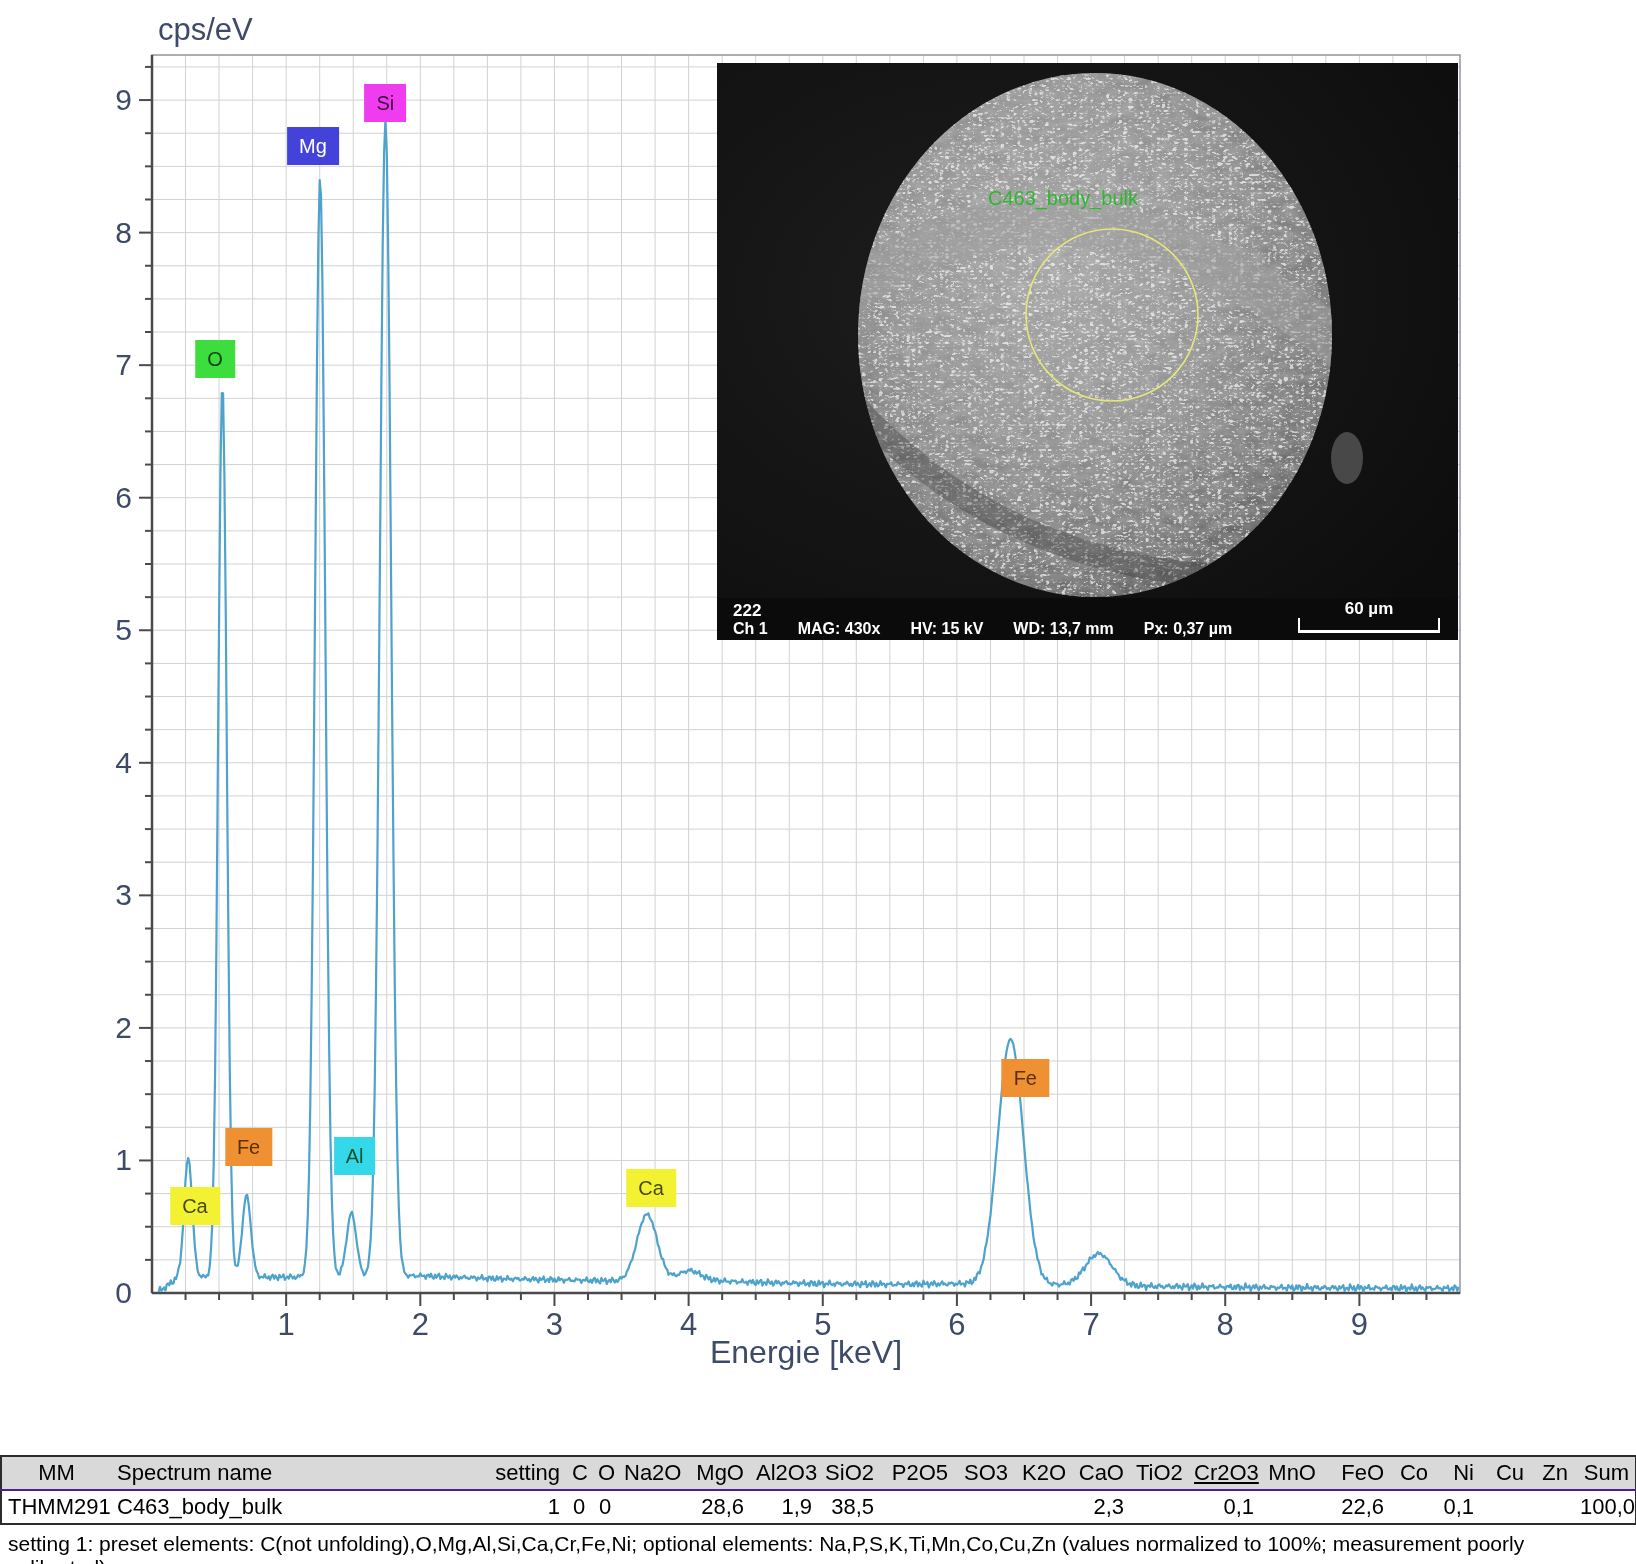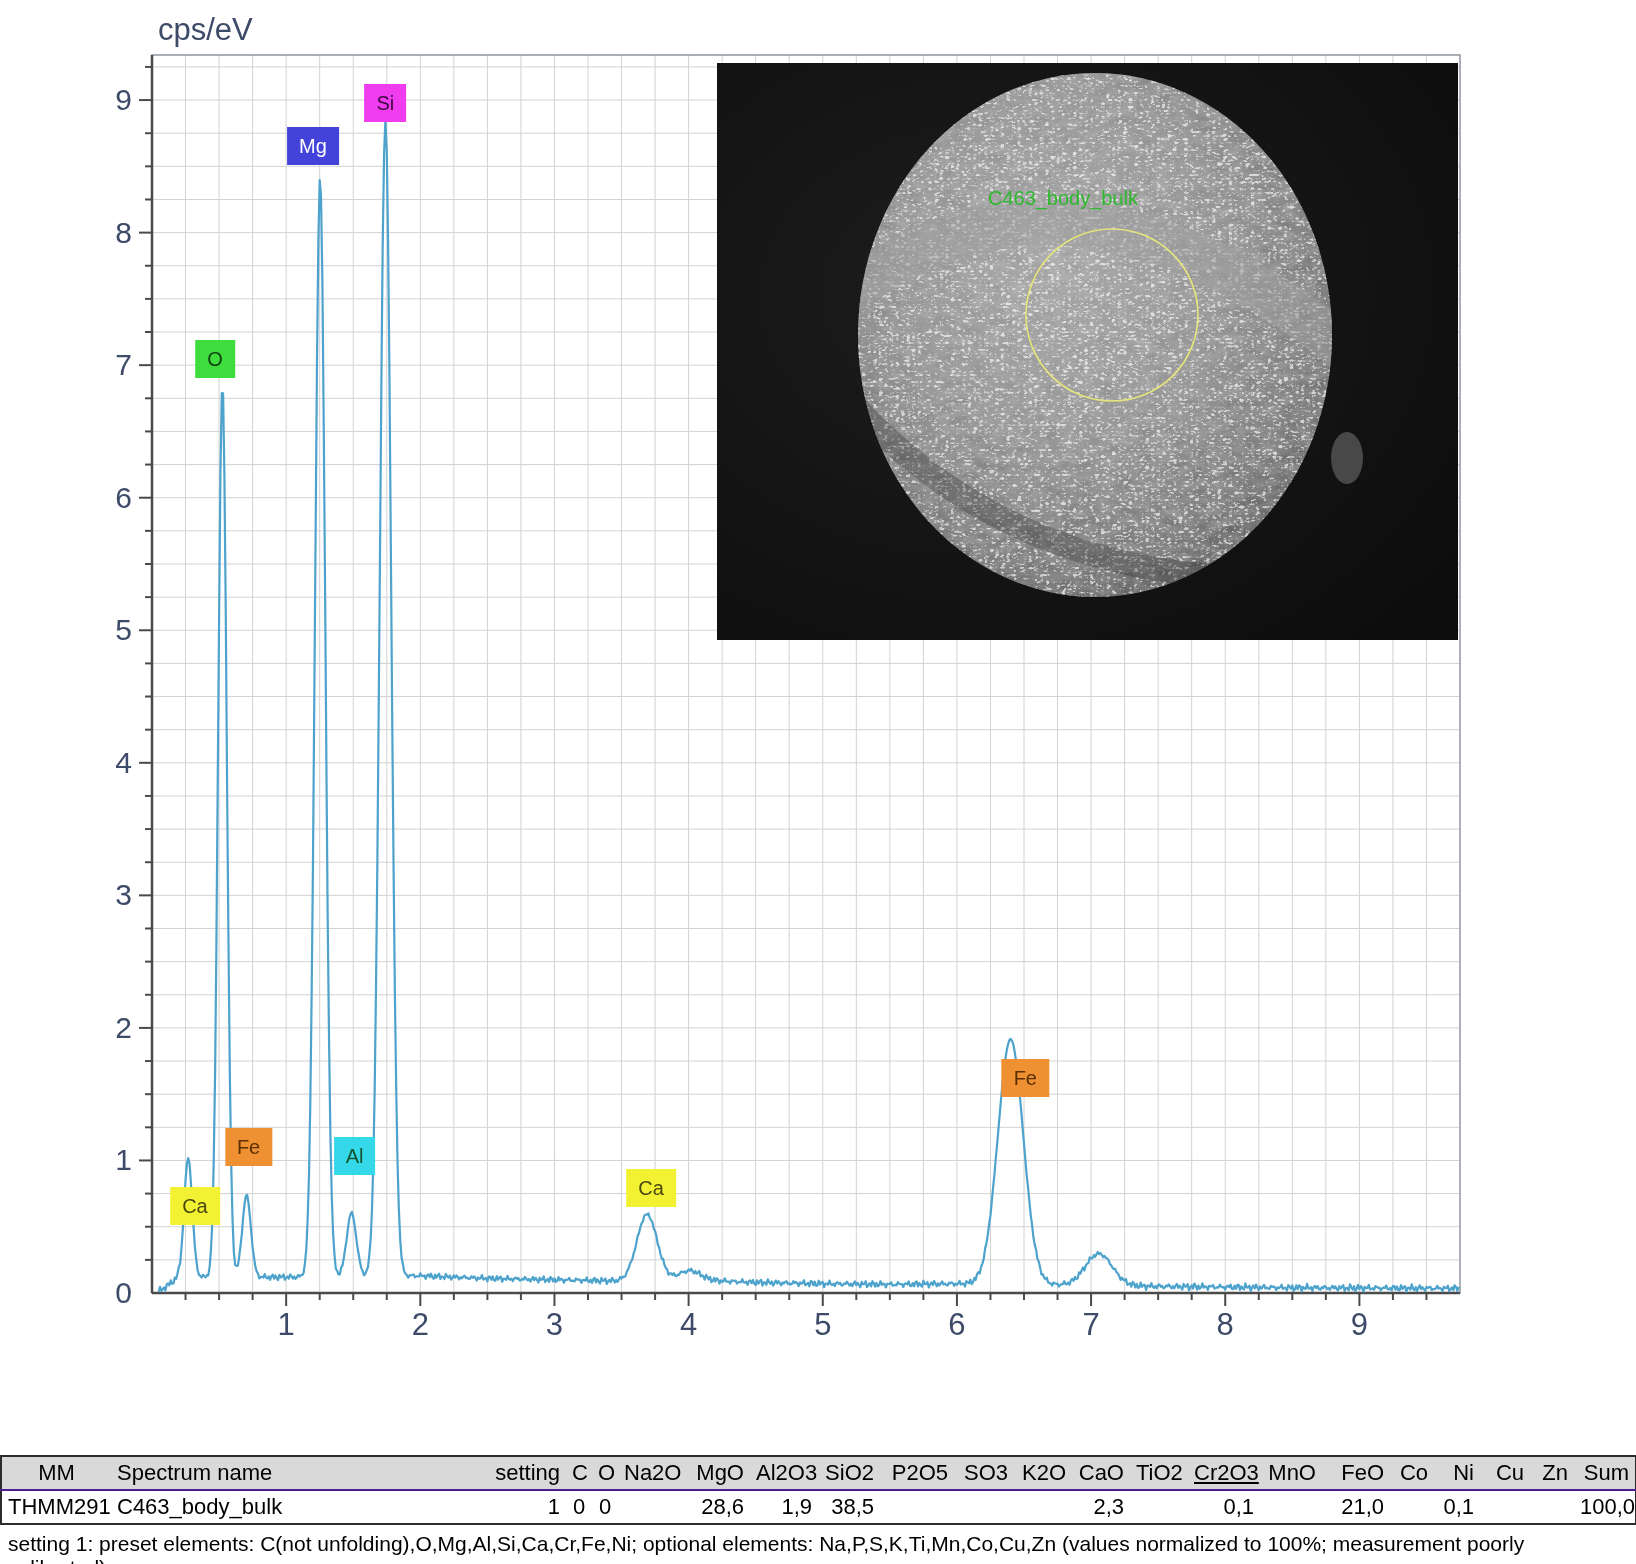--- a/index.html
+++ b/index.html
@@ -217,20 +217,21 @@
       <text x="132" y="905.355460385439" text-anchor="end" fill="#3d4a68" font-size="30">3</text>
       <text x="132" y="772.8072805139186" text-anchor="end" fill="#3d4a68" font-size="30">4</text>
       <text x="132" y="640.2591006423983" text-anchor="end" fill="#3d4a68" font-size="30">5</text>
       <text x="132" y="507.7109207708779" text-anchor="end" fill="#3d4a68" font-size="30">6</text>
       <text x="132" y="375.1627408993576" text-anchor="end" fill="#3d4a68" font-size="30">7</text>
       <text x="132" y="242.61456102783723" text-anchor="end" fill="#3d4a68" font-size="30">8</text>
       <text x="132" y="110.06638115631677" text-anchor="end" fill="#3d4a68" font-size="30">9</text>
       <path d="M158.7 1292.0 L160.0 1286.8 L161.4 1291.0 L162.7 1289.2 L164.1 1287.3 L165.4 1290.6 L166.8 1284.3 L168.1 1283.3 L169.4 1285.3 L170.8 1280.4 L172.1 1283.8 L173.5 1283.4 L174.8 1277.6 L176.1 1278.9 L177.5 1273.4 L178.8 1267.2 L180.2 1263.1 L181.5 1247.3 L182.9 1228.3 L184.2 1205.5 L185.5 1180.3 L186.9 1164.1 L188.2 1158.0 L189.6 1164.1 L190.9 1182.6 L192.2 1204.7 L193.6 1227.4 L194.9 1247.1 L196.3 1259.6 L197.6 1270.3 L199.0 1274.8 L200.3 1275.9 L201.6 1277.5 L203.0 1274.8 L204.3 1276.2 L205.7 1277.4 L207.0 1275.1 L208.3 1275.3 L209.7 1266.3 L211.0 1249.3 L212.4 1220.2 L213.7 1162.6 L215.1 1072.9 L216.4 944.8 L217.7 785.0 L219.1 617.8 L220.4 475.5 L221.8 393.0 L223.1 393.4 L224.4 475.5 L225.8 617.6 L227.1 785.5 L228.5 943.8 L229.8 1072.4 L231.2 1163.9 L232.5 1218.4 L233.8 1251.4 L235.2 1265.1 L236.5 1265.8 L237.9 1265.7 L239.2 1256.8 L240.5 1245.8 L241.9 1233.5 L243.2 1216.5 L244.6 1203.7 L245.9 1195.8 L247.2 1194.8 L248.6 1203.7 L249.9 1216.7 L251.3 1232.5 L252.6 1247.7 L254.0 1257.2 L255.3 1266.3 L256.6 1271.1 L258.0 1273.8 L259.3 1278.5 L260.7 1276.8 L262.0 1276.9 L263.3 1277.6 L264.7 1274.1 L266.0 1277.6 L267.4 1278.4 L268.7 1276.3 L270.1 1279.8 L271.4 1276.1 L272.7 1274.6 L274.1 1278.6 L275.4 1275.5 L276.8 1278.0 L278.1 1280.1 L279.4 1274.8 L280.8 1277.4 L282.1 1276.8 L283.5 1274.5 L284.8 1279.8 L286.2 1277.7 L287.5 1276.5 L288.8 1278.6 L290.2 1274.4 L291.5 1276.2 L292.9 1278.5 L294.2 1276.5 L295.5 1278.9 L296.9 1277.2 L298.2 1274.9 L299.6 1276.7 L300.9 1275.0 L302.3 1275.2 L303.6 1272.8 L304.9 1263.4 L306.3 1249.2 L307.6 1220.9 L309.0 1175.1 L310.3 1103.5 L311.6 998.5 L313.0 861.1 L314.3 696.9 L315.7 522.0 L317.0 360.8 L318.4 239.1 L319.7 180.0 L321.0 195.3 L322.4 281.3 L323.7 422.0 L325.1 591.9 L326.4 764.3 L327.7 919.8 L329.1 1044.6 L330.4 1135.0 L331.8 1197.7 L333.1 1233.1 L334.4 1253.8 L335.8 1268.5 L337.1 1270.7 L338.5 1274.4 L339.8 1274.5 L341.2 1267.4 L342.5 1265.3 L343.8 1258.1 L345.2 1248.4 L346.5 1240.9 L347.9 1228.6 L349.2 1219.2 L350.5 1214.2 L351.9 1211.8 L353.2 1217.0 L354.6 1225.3 L355.9 1234.8 L357.3 1246.2 L358.6 1253.8 L359.9 1261.6 L361.3 1268.1 L362.6 1270.9 L364.0 1275.3 L365.3 1273.9 L366.6 1270.5 L368.0 1266.9 L369.3 1254.8 L370.7 1238.8 L372.0 1209.5 L373.4 1159.5 L374.7 1088.4 L376.0 987.9 L377.4 859.1 L378.7 707.3 L380.1 541.7 L381.4 380.6 L382.7 244.4 L384.1 152.5 L385.4 120.2 L386.8 152.6 L388.1 244.0 L389.5 380.7 L390.8 541.8 L392.1 706.8 L393.5 859.7 L394.8 987.4 L396.2 1087.2 L397.5 1160.6 L398.8 1207.8 L400.2 1239.3 L401.5 1257.0 L402.9 1264.0 L404.2 1271.6 L405.6 1273.8 L406.9 1275.3 L408.2 1277.7 L409.6 1275.2 L410.9 1275.4 L412.3 1275.0 L413.6 1274.4 L414.9 1277.4 L416.3 1276.3 L417.6 1276.4 L419.0 1276.5 L420.3 1273.3 L421.6 1275.8 L423.0 1276.1 L424.3 1275.5 L425.7 1278.9 L427.0 1275.3 L428.4 1274.6 L429.7 1277.0 L431.0 1273.7 L432.4 1277.4 L433.7 1278.8 L435.1 1274.7 L436.4 1277.8 L437.7 1275.4 L439.1 1273.7 L440.4 1279.0 L441.8 1276.4 L443.1 1277.0 L444.5 1279.1 L445.8 1273.9 L447.1 1276.2 L448.5 1277.6 L449.8 1275.5 L451.2 1279.6 L452.5 1277.7 L453.8 1275.4 L455.2 1277.6 L456.5 1275.4 L457.9 1277.2 L459.2 1279.4 L460.6 1277.2 L461.9 1278.3 L463.2 1276.6 L464.6 1275.7 L465.9 1278.1 L467.3 1277.5 L468.6 1279.2 L469.9 1278.8 L471.3 1276.3 L472.6 1277.9 L474.0 1276.4 L475.3 1277.6 L476.7 1280.6 L478.0 1277.5 L479.3 1278.8 L480.7 1278.2 L482.0 1275.0 L483.4 1279.6 L484.7 1278.9 L486.0 1277.9 L487.4 1281.4 L488.7 1276.5 L490.1 1276.8 L491.4 1279.9 L492.8 1276.4 L494.1 1280.5 L495.4 1280.8 L496.8 1276.2 L498.1 1279.6 L499.5 1277.4 L500.8 1276.7 L502.1 1281.7 L503.5 1278.7 L504.8 1278.9 L506.2 1279.9 L507.5 1275.9 L508.8 1278.8 L510.2 1279.7 L511.5 1278.7 L512.9 1281.1 L514.2 1278.5 L515.6 1277.6 L516.9 1278.8 L518.2 1277.8 L519.6 1280.5 L520.9 1280.3 L522.3 1278.9 L523.6 1279.7 L524.9 1277.0 L526.3 1278.7 L527.6 1280.4 L529.0 1278.9 L530.3 1281.6 L531.7 1279.1 L533.0 1277.0 L534.3 1280.3 L535.7 1277.8 L537.0 1280.0 L538.4 1282.5 L539.7 1277.7 L541.0 1279.9 L542.4 1279.3 L543.7 1276.4 L545.1 1282.1 L546.4 1280.4 L547.8 1278.9 L549.1 1282.0 L550.4 1277.0 L551.8 1278.3 L553.1 1281.5 L554.5 1278.4 L555.8 1281.9 L557.1 1281.1 L558.5 1277.2 L559.8 1280.3 L561.2 1278.8 L562.5 1279.4 L563.9 1282.7 L565.2 1279.7 L566.5 1280.0 L567.9 1279.7 L569.2 1277.8 L570.6 1280.9 L571.9 1280.7 L573.2 1280.9 L574.6 1281.4 L575.9 1278.4 L577.3 1279.6 L578.6 1279.7 L580.0 1279.7 L581.3 1282.9 L582.6 1280.2 L584.0 1279.9 L585.3 1280.7 L586.7 1277.5 L588.0 1281.3 L589.3 1282.1 L590.7 1279.6 L592.0 1282.9 L593.4 1279.1 L594.7 1277.9 L596.0 1282.4 L597.4 1279.3 L598.7 1281.8 L600.1 1283.5 L601.4 1277.9 L602.8 1280.9 L604.1 1280.5 L605.4 1278.4 L606.8 1283.9 L608.1 1281.3 L609.5 1279.8 L610.8 1282.1 L612.1 1277.9 L613.5 1280.1 L614.8 1282.5 L616.2 1279.9 L617.5 1281.9 L618.9 1279.6 L620.2 1276.9 L621.5 1278.7 L622.9 1276.7 L624.2 1276.9 L625.6 1275.9 L626.9 1271.3 L628.2 1269.3 L629.6 1264.9 L630.9 1261.7 L632.3 1259.6 L633.6 1253.6 L635.0 1249.5 L636.3 1243.4 L637.6 1236.1 L639.0 1233.0 L640.3 1227.3 L641.7 1223.2 L643.0 1221.3 L644.3 1215.8 L645.7 1214.5 L647.0 1214.6 L648.4 1213.3 L649.7 1217.8 L651.1 1220.3 L652.4 1222.1 L653.7 1228.5 L655.1 1231.0 L656.4 1236.0 L657.8 1244.5 L659.1 1247.3 L660.4 1253.8 L661.8 1258.8 L663.1 1258.8 L664.5 1265.0 L665.8 1267.9 L667.2 1269.4 L668.5 1274.8 L669.8 1273.4 L671.2 1273.4 L672.5 1275.1 L673.9 1273.1 L675.2 1275.7 L676.5 1276.3 L677.9 1274.5 L679.2 1274.9 L680.6 1271.9 L681.9 1271.6 L683.2 1272.4 L684.6 1271.3 L685.9 1273.1 L687.3 1271.1 L688.6 1269.3 L690.0 1270.8 L691.3 1268.7 L692.6 1271.3 L694.0 1273.5 L695.3 1270.9 L696.7 1273.7 L698.0 1272.5 L699.3 1271.0 L700.7 1276.5 L702.0 1275.1 L703.4 1276.3 L704.7 1279.6 L706.1 1274.8 L707.4 1277.2 L708.7 1279.3 L710.1 1276.8 L711.4 1282.2 L712.8 1281.0 L714.1 1278.0 L715.4 1281.5 L716.8 1278.3 L718.1 1279.5 L719.5 1283.6 L720.8 1280.3 L722.2 1281.9 L723.5 1281.4 L724.8 1278.3 L726.2 1281.6 L727.5 1281.5 L728.9 1281.7 L730.2 1283.5 L731.5 1280.4 L732.9 1280.7 L734.2 1280.8 L735.6 1280.5 L736.9 1283.6 L738.3 1282.3 L739.6 1282.1 L740.9 1282.2 L742.3 1279.2 L743.6 1282.2 L745.0 1282.6 L746.3 1281.7 L747.6 1284.9 L749.0 1281.0 L750.3 1280.4 L751.7 1283.2 L753.0 1280.0 L754.4 1283.9 L755.7 1285.0 L757.0 1280.3 L758.4 1283.7 L759.7 1281.3 L761.1 1279.8 L762.4 1285.6 L763.7 1282.4 L765.1 1282.7 L766.4 1284.8 L767.8 1279.3 L769.1 1282.2 L770.4 1283.9 L771.8 1281.5 L773.1 1285.6 L774.5 1283.1 L775.8 1280.6 L777.2 1283.4 L778.5 1281.1 L779.8 1283.2 L781.2 1285.3 L782.5 1282.5 L783.9 1283.5 L785.2 1281.9 L786.5 1281.2 L787.9 1284.0 L789.2 1283.2 L790.6 1284.6 L791.9 1283.9 L793.3 1281.2 L794.6 1283.2 L795.9 1282.0 L797.3 1283.2 L798.6 1286.1 L800.0 1282.4 L801.3 1283.6 L802.6 1283.2 L804.0 1280.2 L805.3 1285.2 L806.7 1284.3 L808.0 1282.9 L809.4 1286.3 L810.7 1281.0 L812.0 1281.7 L813.4 1285.3 L814.7 1281.7 L816.1 1285.8 L817.4 1285.7 L818.7 1280.7 L820.1 1284.5 L821.4 1282.5 L822.8 1282.0 L824.1 1287.2 L825.5 1283.5 L826.8 1283.6 L828.1 1284.7 L829.5 1280.6 L830.8 1284.1 L832.2 1285.1 L833.5 1283.6 L834.8 1286.0 L836.2 1282.9 L837.5 1282.2 L838.9 1283.9 L840.2 1283.0 L841.6 1285.6 L842.9 1285.1 L844.2 1283.3 L845.6 1284.1 L846.9 1281.7 L848.3 1283.7 L849.6 1285.6 L850.9 1283.7 L852.3 1286.1 L853.6 1283.4 L855.0 1281.5 L856.3 1285.2 L857.6 1282.8 L859.0 1285.0 L860.3 1287.2 L861.7 1281.8 L863.0 1284.3 L864.4 1283.9 L865.7 1281.2 L867.0 1287.2 L868.4 1285.0 L869.7 1283.2 L871.1 1286.4 L872.4 1281.2 L873.7 1283.0 L875.1 1286.6 L876.4 1283.0 L877.8 1286.4 L879.1 1285.2 L880.5 1281.2 L881.8 1284.9 L883.1 1283.5 L884.5 1284.1 L885.8 1287.4 L887.2 1283.7 L888.5 1284.0 L889.8 1284.0 L891.2 1282.3 L892.5 1285.6 L893.9 1285.3 L895.2 1284.9 L896.6 1285.3 L897.9 1282.2 L899.2 1283.7 L900.6 1284.1 L901.9 1284.1 L903.3 1287.0 L904.6 1283.8 L905.9 1283.4 L907.3 1284.4 L908.6 1281.4 L910.0 1285.6 L911.3 1286.1 L912.7 1283.1 L914.0 1286.3 L915.3 1282.4 L916.7 1281.5 L918.0 1286.4 L919.4 1283.0 L920.7 1285.3 L922.0 1286.6 L923.4 1280.7 L924.7 1284.2 L926.1 1284.0 L927.4 1282.0 L928.8 1287.5 L930.1 1284.3 L931.4 1282.5 L932.8 1285.1 L934.1 1281.1 L935.5 1283.8 L936.8 1286.3 L938.1 1283.3 L939.5 1285.4 L940.8 1283.4 L942.2 1281.4 L943.5 1284.5 L944.8 1283.5 L946.2 1285.0 L947.5 1285.6 L948.9 1282.6 L950.2 1283.5 L951.6 1282.4 L952.9 1283.1 L954.2 1285.8 L955.6 1283.7 L956.9 1284.7 L958.3 1283.5 L959.6 1280.8 L960.9 1284.6 L962.3 1283.5 L963.6 1283.7 L965.0 1286.5 L966.3 1281.2 L967.7 1282.1 L969.0 1283.3 L970.3 1279.7 L971.7 1284.1 L973.0 1282.4 L974.4 1277.8 L975.7 1279.8 L977.0 1274.2 L978.4 1272.2 L979.7 1273.6 L981.1 1266.6 L982.4 1263.6 L983.8 1258.4 L985.1 1248.4 L986.4 1243.6 L987.8 1234.9 L989.1 1224.3 L990.5 1215.2 L991.8 1201.1 L993.1 1187.4 L994.5 1173.9 L995.8 1158.0 L997.2 1143.7 L998.5 1128.3 L999.9 1112.2 L1001.2 1097.6 L1002.5 1082.9 L1003.9 1070.5 L1005.2 1060.1 L1006.6 1051.0 L1007.9 1045.0 L1009.2 1040.5 L1010.6 1038.8 L1011.9 1040.6 L1013.3 1044.1 L1014.6 1051.3 L1016.0 1060.7 L1017.3 1070.6 L1018.6 1083.9 L1020.0 1097.3 L1021.3 1111.6 L1022.7 1128.8 L1024.0 1143.6 L1025.3 1159.2 L1026.7 1175.3 L1028.0 1187.0 L1029.4 1201.5 L1030.7 1214.8 L1032.0 1224.2 L1033.4 1237.1 L1034.7 1244.6 L1036.1 1249.7 L1037.4 1258.8 L1038.8 1261.8 L1040.1 1267.4 L1041.4 1274.5 L1042.8 1274.1 L1044.1 1277.7 L1045.5 1279.1 L1046.8 1277.6 L1048.1 1282.5 L1049.5 1283.1 L1050.8 1283.6 L1052.2 1285.6 L1053.5 1282.5 L1054.9 1283.2 L1056.2 1283.9 L1057.5 1283.6 L1058.9 1286.6 L1060.2 1284.9 L1061.6 1284.2 L1062.9 1284.1 L1064.2 1281.2 L1065.6 1284.2 L1066.9 1284.2 L1068.3 1282.5 L1069.6 1284.7 L1071.0 1280.0 L1072.3 1278.8 L1073.6 1280.9 L1075.0 1276.9 L1076.3 1279.2 L1077.7 1278.3 L1079.0 1272.4 L1080.3 1273.8 L1081.7 1270.2 L1083.0 1267.5 L1084.4 1270.4 L1085.7 1265.6 L1087.1 1263.6 L1088.4 1263.3 L1089.7 1257.4 L1091.1 1258.4 L1092.4 1258.3 L1093.8 1255.1 L1095.1 1256.9 L1096.4 1254.2 L1097.8 1252.0 L1099.1 1254.2 L1100.5 1253.0 L1101.8 1255.0 L1103.2 1257.2 L1104.5 1255.9 L1105.8 1257.9 L1107.2 1258.5 L1108.5 1259.9 L1109.9 1264.1 L1111.2 1265.2 L1112.5 1267.8 L1113.9 1269.1 L1115.2 1268.8 L1116.6 1272.5 L1117.9 1273.5 L1119.2 1276.1 L1120.6 1279.9 L1121.9 1277.6 L1123.3 1279.7 L1124.6 1280.6 L1126.0 1279.0 L1127.3 1284.8 L1128.6 1284.3 L1130.0 1283.1 L1131.3 1286.7 L1132.7 1281.9 L1134.0 1283.3 L1135.3 1287.4 L1136.7 1283.9 L1138.0 1287.9 L1139.4 1287.5 L1140.7 1282.5 L1142.1 1286.8 L1143.4 1285.1 L1144.7 1284.8 L1146.1 1289.9 L1147.4 1285.7 L1148.8 1285.6 L1150.1 1286.9 L1151.4 1283.1 L1152.8 1287.0 L1154.1 1288.0 L1155.5 1286.0 L1156.8 1288.2 L1158.2 1285.1 L1159.5 1284.5 L1160.8 1286.8 L1162.2 1285.9 L1163.5 1288.3 L1164.9 1287.5 L1166.2 1285.4 L1167.5 1286.4 L1168.9 1284.4 L1170.2 1286.6 L1171.6 1288.4 L1172.9 1286.2 L1174.3 1288.3 L1175.6 1285.5 L1176.9 1283.9 L1178.3 1288.0 L1179.6 1285.7 L1181.0 1287.7 L1182.3 1289.5 L1183.6 1283.9 L1185.0 1286.6 L1186.3 1286.5 L1187.7 1284.1 L1189.0 1290.2 L1190.4 1287.4 L1191.7 1285.3 L1193.0 1288.6 L1194.4 1283.5 L1195.7 1285.9 L1197.1 1289.6 L1198.4 1285.6 L1199.7 1288.8 L1201.1 1287.3 L1202.4 1283.3 L1203.8 1287.7 L1205.1 1286.4 L1206.4 1286.9 L1207.8 1289.9 L1209.1 1285.8 L1210.5 1286.1 L1211.8 1286.5 L1213.2 1285.0 L1214.5 1288.6 L1215.8 1288.0 L1217.2 1287.2 L1218.5 1287.6 L1219.9 1284.6 L1221.2 1286.6 L1222.5 1287.3 L1223.9 1287.1 L1225.2 1289.7 L1226.6 1286.2 L1227.9 1285.8 L1229.3 1287.3 L1230.6 1284.6 L1231.9 1288.9 L1233.3 1289.1 L1234.6 1285.7 L1236.0 1288.9 L1237.3 1285.1 L1238.6 1284.8 L1240.0 1290.0 L1241.3 1286.3 L1242.7 1288.4 L1244.0 1289.5 L1245.4 1283.4 L1246.7 1287.5 L1248.0 1287.6 L1249.4 1285.6 L1250.7 1291.1 L1252.1 1287.3 L1253.4 1285.4 L1254.7 1288.4 L1256.1 1284.6 L1257.4 1287.6 L1258.8 1290.1 L1260.1 1286.5 L1261.5 1288.6 L1262.8 1286.6 L1264.1 1284.8 L1265.5 1288.5 L1266.8 1287.5 L1268.2 1288.6 L1269.5 1289.0 L1270.8 1285.8 L1272.2 1287.0 L1273.5 1286.4 L1274.9 1287.3 L1276.2 1290.0 L1277.6 1287.4 L1278.9 1288.2 L1280.2 1287.1 L1281.6 1284.7 L1282.9 1289.0 L1284.3 1287.9 L1285.6 1287.9 L1286.9 1290.5 L1288.3 1285.1 L1289.6 1286.6 L1291.0 1288.6 L1292.3 1285.4 L1293.6 1290.7 L1295.0 1289.3 L1296.3 1285.3 L1297.7 1289.2 L1299.0 1285.4 L1300.4 1286.2 L1301.7 1291.4 L1303.0 1286.8 L1304.4 1288.6 L1305.7 1288.9 L1307.1 1283.8 L1308.4 1288.5 L1309.7 1288.6 L1311.1 1287.1 L1312.4 1290.9 L1313.8 1286.8 L1315.1 1285.9 L1316.5 1288.2 L1317.8 1286.1 L1319.1 1289.3 L1320.5 1289.7 L1321.8 1287.2 L1323.2 1288.2 L1324.5 1285.9 L1325.8 1286.9 L1327.2 1289.1 L1328.5 1288.0 L1329.9 1289.8 L1331.2 1287.5 L1332.6 1285.8 L1333.9 1288.3 L1335.2 1286.3 L1336.6 1289.1 L1337.9 1290.5 L1339.3 1286.2 L1340.6 1288.6 L1341.9 1286.8 L1343.3 1285.2 L1344.6 1290.9 L1346.0 1288.0 L1347.3 1287.9 L1348.7 1290.3 L1350.0 1284.3 L1351.3 1287.3 L1352.7 1289.6 L1354.0 1286.2 L1355.4 1291.2 L1356.7 1288.6 L1358.0 1284.9 L1359.4 1289.2 L1360.7 1286.1 L1362.1 1287.6 L1363.4 1291.6 L1364.8 1286.9 L1366.1 1288.2 L1367.4 1287.9 L1368.8 1285.0 L1370.1 1289.4 L1371.5 1289.0 L1372.8 1288.3 L1374.1 1289.8 L1375.5 1286.1 L1376.8 1286.9 L1378.2 1288.0 L1379.5 1287.6 L1380.8 1290.5 L1382.2 1288.4 L1383.5 1287.5 L1384.9 1287.9 L1386.2 1285.5 L1387.6 1289.1 L1388.9 1289.5 L1390.2 1287.8 L1391.6 1290.3 L1392.9 1286.1 L1394.3 1286.1 L1395.6 1289.7 L1396.9 1286.5 L1398.3 1290.2 L1399.6 1290.4 L1401.0 1285.1 L1402.3 1289.0 L1403.7 1287.0 L1405.0 1286.1 L1406.3 1292.0 L1407.7 1287.8 L1409.0 1287.6 L1410.4 1289.7 L1411.7 1284.4 L1413.0 1288.4 L1414.4 1290.3 L1415.7 1287.1 L1417.1 1290.9 L1418.4 1287.7 L1419.8 1285.3 L1421.1 1289.2 L1422.4 1287.2 L1423.8 1289.1 L1425.1 1290.8 L1426.5 1286.9 L1427.8 1288.0 L1429.1 1287.1 L1430.5 1286.9 L1431.8 1290.2 L1433.2 1288.8 L1434.5 1289.2 L1435.9 1288.4 L1437.2 1285.8 L1438.5 1288.5 L1439.9 1287.9 L1441.2 1288.9 L1442.6 1291.1 L1443.9 1286.7 L1445.2 1287.9 L1446.6 1288.1 L1447.9 1285.7 L1449.3 1291.1 L1450.6 1289.4 L1452.0 1287.3 L1453.3 1290.4 L1454.6 1285.3 L1456.0 1286.9 L1457.3 1291.0 L1458.7 1286.9" fill="none" stroke="#4da3cc" stroke-width="2.2" stroke-linejoin="round"></path>
     </svg>
 
+  <div id="x-title" class="axis-title">Energie [keV]</div>
 
   <div id="sem-inset">
     <svg id="sem-svg" viewBox="0 0 741 577" width="741" height="577">
       <defs>
         <radialGradient id="bgGrad" cx="35%" cy="40%" r="85%">
           <stop offset="0%" stop-color="#1d1d1d"></stop>
             <stop offset="100%" stop-color="#0c0c0c"></stop>
         </radialGradient>
         <radialGradient id="ballGrad" cx="42%" cy="36%" r="78%">
           <stop offset="0%" stop-color="#a3a3a3"></stop>
@@ -256,20 +257,34 @@
       <g clip-path="url(#ballClip)">
         <rect width="741" height="577" filter="url(#roughTex)" opacity="0.5"></rect>
         <rect width="741" height="577" filter="url(#speckTex)" opacity="0.65"></rect>
         <path d="M130 230 Q 360 60 645 300" stroke="#9d9d9d" stroke-width="46" fill="none" opacity="0.5"></path>
         <path d="M135 340 Q 300 520 565 515" stroke="#2e2e2e" stroke-width="24" fill="none" opacity="0.3"></path>
       </g>
       <ellipse cx="630" cy="395" rx="16" ry="26" fill="#5f5f5f" opacity="0.7"></ellipse>
       <circle cx="395" cy="252" r="86" fill="none" stroke="#e6e67a" stroke-width="1.6"></circle>
     </svg>
     <span class="sem-annotation">C463_body_bulk</span>
+    <div class="sem-bar">
+      <span class="sem-id">222</span>
+      <div class="sem-info">
+        <span>Ch 1</span>
+        <span>MAG: 430x</span>
+        <span>HV: 15 kV</span>
+        <span>WD: 13,7 mm</span>
+        <span>Px: 0,37 µm</span>
+      </div>
+      <div class="scale-wrap">
+        <div class="scale-label">60 µm</div>
+        <div class="scale-line"></div>
+      </div>
+    </div>
   </div>
 <div class="elem-label" style="left: 194.929px; top: 1205.52px; background: rgb(242, 242, 51); color: rgb(74, 74, 16);">Ca</div>
     <div class="elem-label" style="left: 215.052px; top: 358.535px; background: rgb(60, 221, 60); color: rgb(17, 68, 17);">O</div>
     <div class="elem-label" style="left: 248.591px; top: 1147.2px; background: rgb(239, 144, 51); color: rgb(90, 48, 0);">Fe</div>
     <div class="elem-label" style="left: 312.985px; top: 146.458px; background: rgb(67, 67, 217); color: rgb(255, 255, 255);">Mg</div>
     <div class="elem-label" style="left: 354.572px; top: 1156.48px; background: rgb(53, 216, 232); color: #14532d;">Al</div>
     <div class="elem-label" style="left: 385.428px; top: 102.717px; background: rgb(239, 60, 239); color: rgb(60, 10, 60);">Si</div>
     <div class="elem-label" style="left: 651.052px; top: 1188.29px; background: rgb(242, 242, 51); color: rgb(74, 74, 16);">Ca</div>
     <div class="elem-label" style="left: 1025.34px; top: 1078.27px; background: rgb(239, 144, 51); color: rgb(90, 48, 0);">Fe</div>
   </div>
@@ -336,21 +351,21 @@
         <td style="text-align: right;">28,6</td>
         <td style="text-align: right;">1,9</td>
         <td style="text-align: right;">38,5</td>
         <td style="text-align: right;"></td>
         <td style="text-align: right;"></td>
         <td style="text-align: right;"></td>
         <td style="text-align: right;">2,3</td>
         <td style="text-align: right;"></td>
         <td style="text-align: right;">0,1</td>
         <td style="text-align: right;"></td>
-        <td style="text-align: right;">21,0</td>
+        <td style="text-align: right;">22,6</td>
         <td style="text-align: right;"></td>
         <td style="text-align: right;">0,1</td>
         <td style="text-align: right;"></td>
         <td style="text-align: right;"></td>
         <td style="text-align: left;">100,0</td>
       </tr>
     </tbody>
 </table>
 
 <div id="footer-note">setting 1: preset elements: C(not unfolding),O,Mg,Al,Si,Ca,Cr,Fe,Ni; optional elements: Na,P,S,K,Ti,Mn,Co,Cu,Zn (values normalized to 100%; measurement poorly calibrated)</div>

